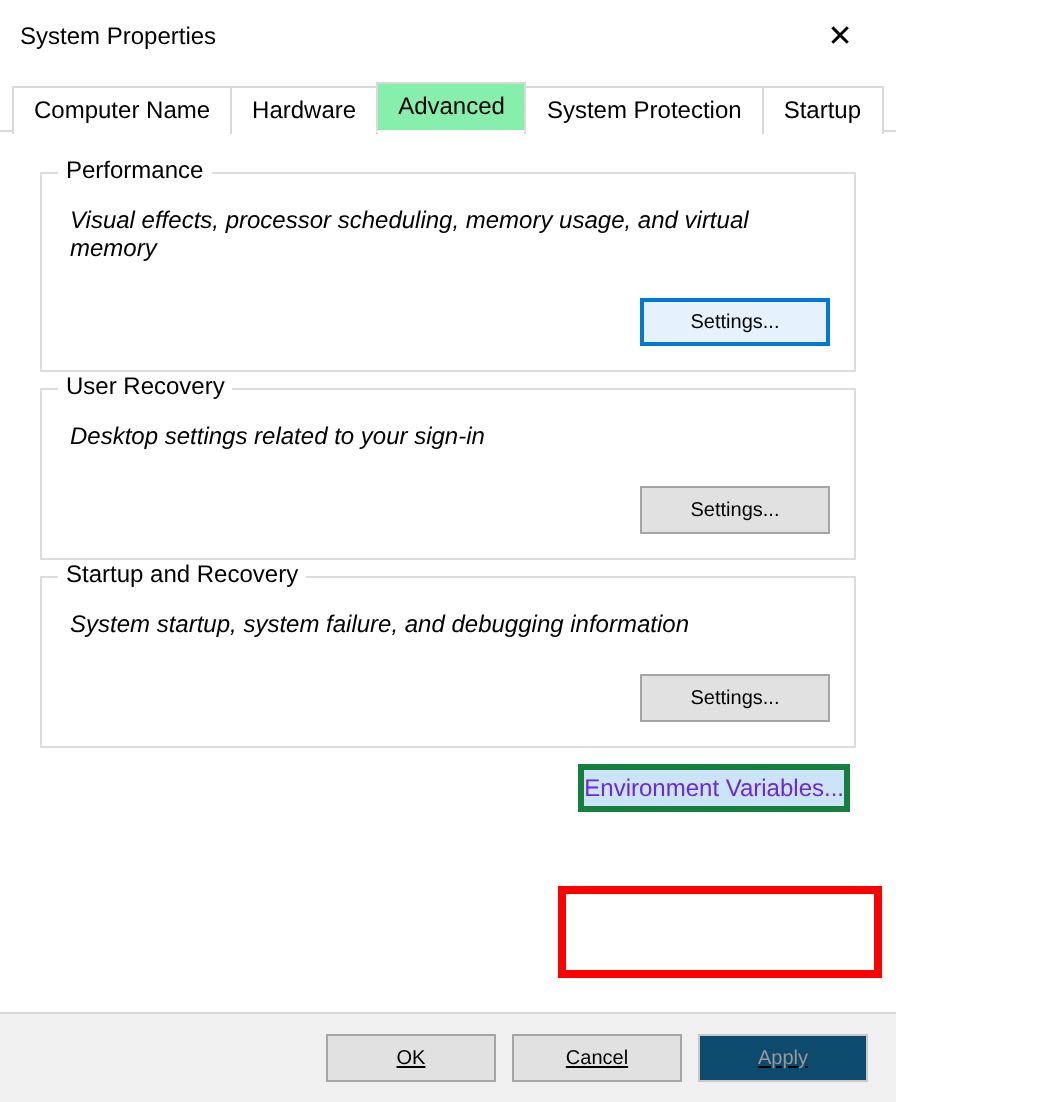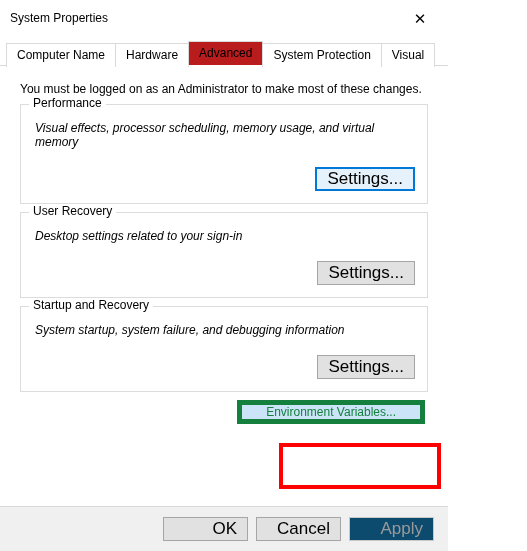--- a/index.html
+++ b/index.html
@@ -43,21 +43,21 @@
     border-bottom: none;
     background: #fff;
     color: #000;
     font-size: 12px;
     margin-right: -1px;
     cursor: default;
     position: relative;
     top: 1px;
   }
   .tab.active {
-    background: #b91c1c;
+    background: #86efac;
     border-bottom: 1px solid #fff;
     top: 1px;
     z-index: 2;
   }
   .tab.inactive { top: 2px; }
   .content {
     padding: 12px 20px 8px 20px;
   }
   .intro {
     margin: 4px 0 8px 0;
@@ -85,49 +85,48 @@
     justify-content: flex-end;
     margin-top: 6px;
   }
   .winbtn {
     min-width: 95px;
     height: 24px;
     border: 1px solid #a5a5a5;
     background: #e1e1e1;
     color: #000;
     font-family: inherit;
-    font-size: 17px;
-    padding: 0 10px;
-    cursor: default;
-    text-align: right;
+    font-size: 10px;
+    padding: 0 22px;
+    cursor: default;
   }
   .winbtn.highlight {
     border: 2px solid #0078d7;
     background: #e5f1fb;
   }
   .winbtn.disabled {
     color: #9a9a9a;
     border-color: #c8c8c8;
     background: #0c4a6e;
   }
   .envvar-wrap {
     display: flex;
     justify-content: flex-end;
     margin: 8px 0 4px 0;
     padding-right: 3px;
   }
   .envvar-btn {
     min-width: 130px;
     height: 24px;
-    border: 5px solid #15803d;
+    border: 3px solid #15803d;
     background: #cce4f7;
-    color: #15803d;
+    color: #6d28d9;
     font-family: inherit;
     font-size: 12px;
-    padding: 0 24px;
+    padding: 0 0;
     cursor: default;
   }
   .red-annot {
     position: absolute;
     border: 4px solid #ff0000;
     width: 162px;
     height: 46px;
     right: 7px;
     top: 443px;
     pointer-events: none;
@@ -136,45 +135,45 @@
     border-top: 1px solid #d9d9d9;
     display: flex;
     justify-content: flex-end;
     padding: 10px 14px;
     gap: 8px;
     position: absolute;
     bottom: 0;
     left: 0;
     right: 0;
     background: #f0f0f0;
+    text-decoration: underline;
   }
   .footer .winbtn { min-width: 85px; }
   .page-frame { position: relative; width: 448px; height: 551px; }
 </style>
 </head>
 <body>
 <div class="page-frame">
 
 <div class="titlebar">
   <span>System Properties</span>
   <div class="close-btn">
     <span>✕</span>
   </div>
 </div>
 
 <div class="tabs">
   <div class="tab inactive">Computer Name</div>
   <div class="tab inactive">Hardware</div>
   <div class="tab active">Advanced</div>
   <div class="tab inactive">System Protection</div>
-  <div class="tab inactive">Visual</div>
+  <div class="tab inactive">Startup</div>
 </div>
 
 <div class="content">
-  <div class="intro">You must be logged on as an Administrator to make most of these changes.</div>
 
   <div class="groupbox">
     <div class="groupbox-legend">Performance</div>
     <div class="group-desc">Visual effects, processor scheduling, memory usage, and virtual memory</div>
     <div class="btn-row">
       <button class="winbtn highlight">Settings...</button>
     </div>
   </div>
 
   <div class="groupbox">

